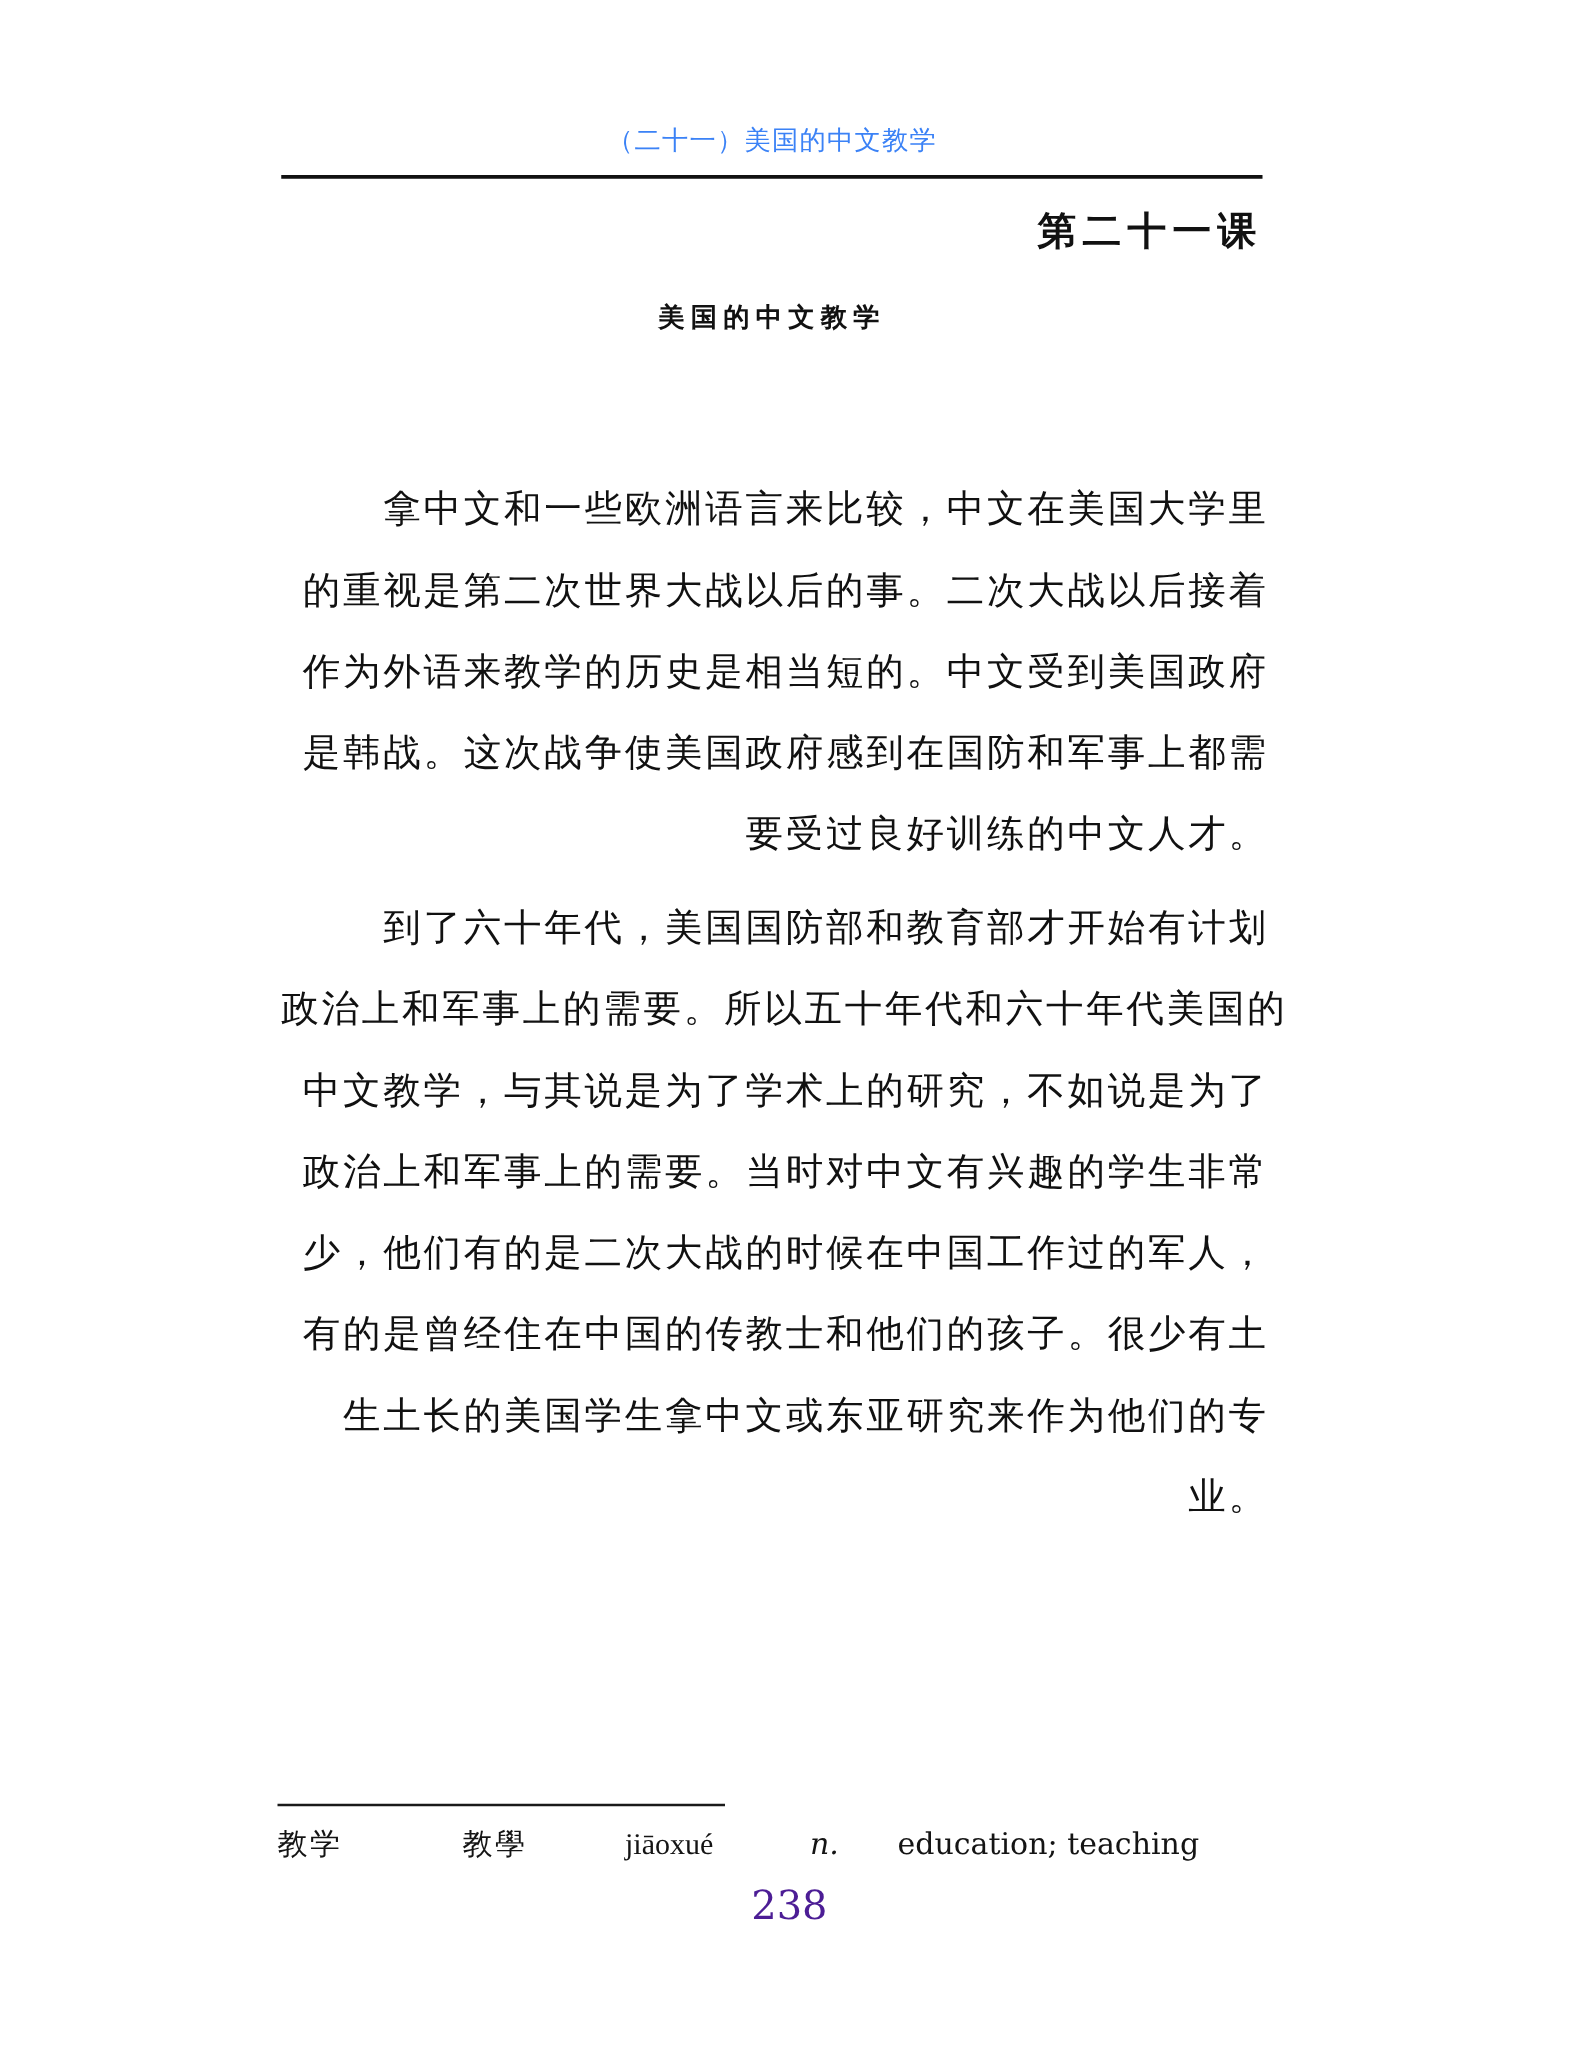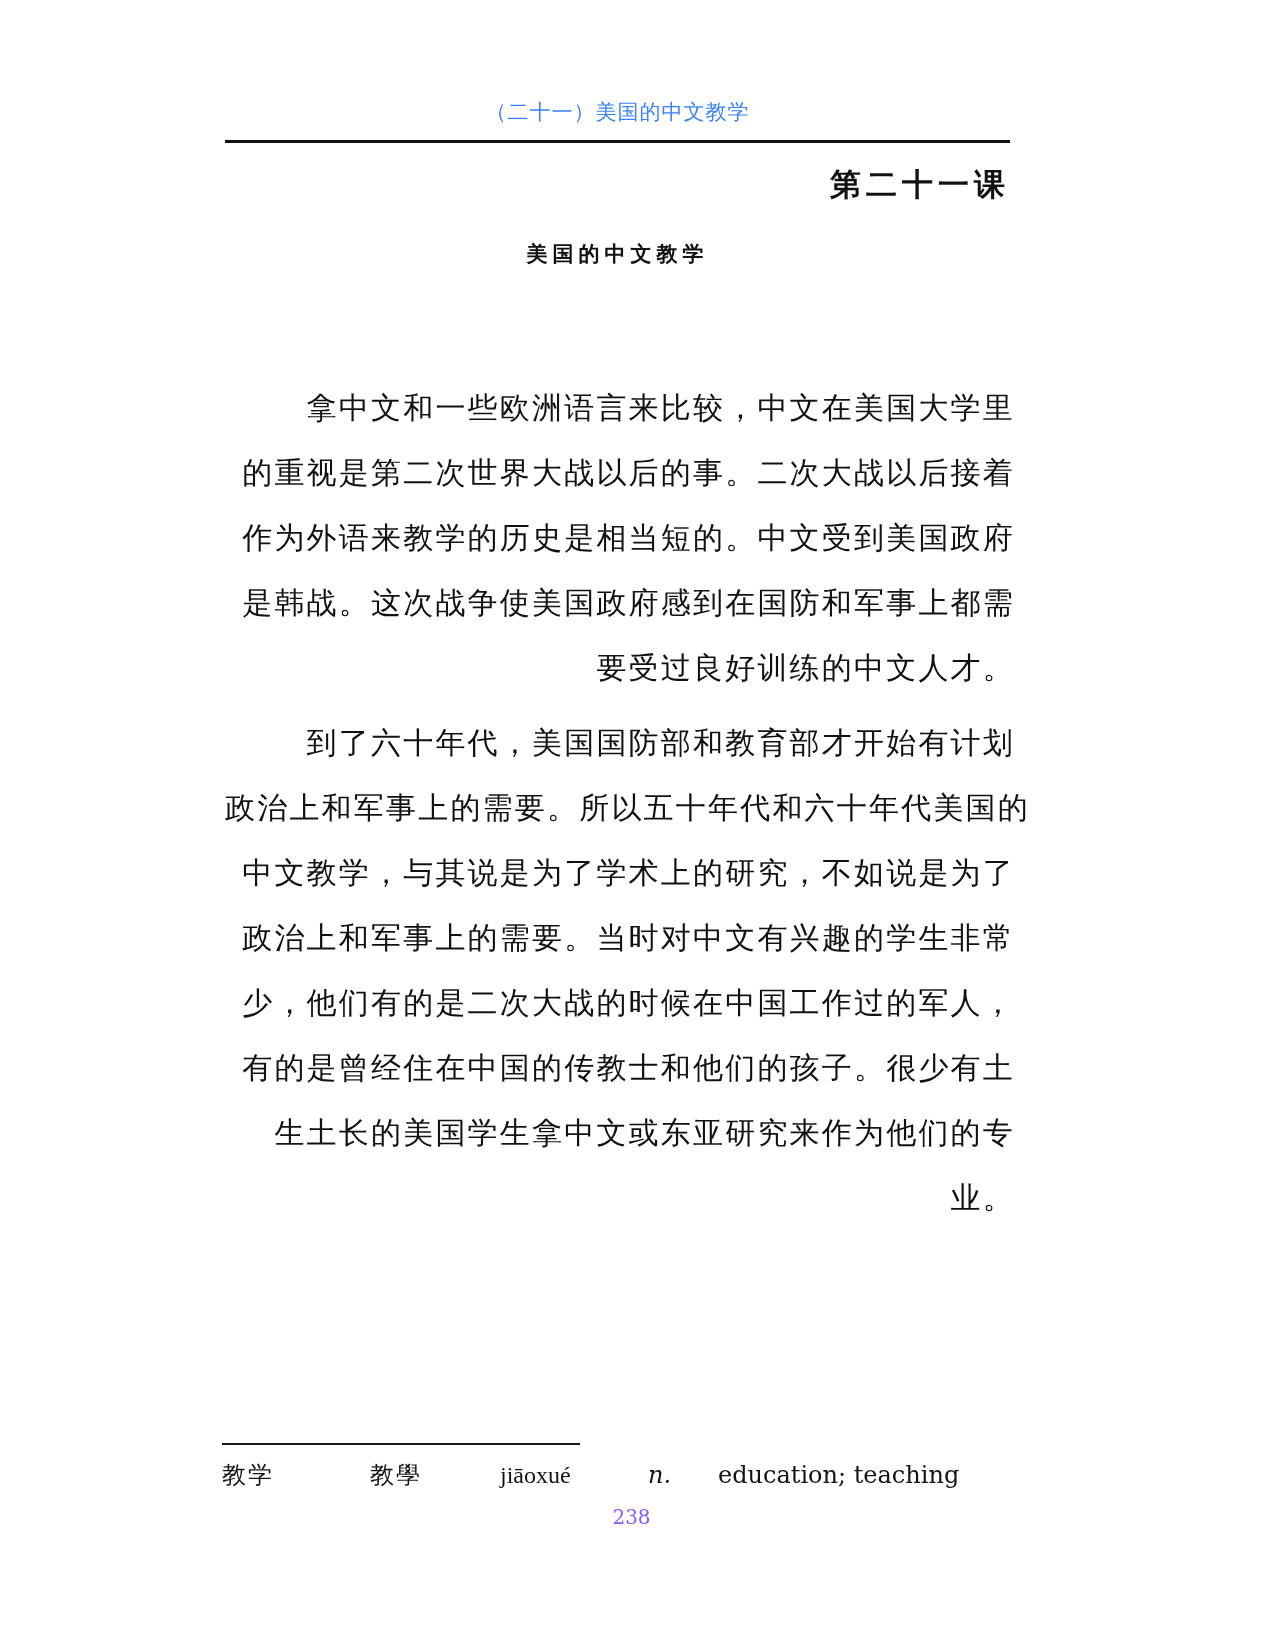--- a/index.html
+++ b/index.html
@@ -113,22 +113,22 @@
   .vocab-pos   { width: 70px; font-style: italic; }
   .vocab-def   { flex: 1; }
 
   
   .page-number {
     position: absolute;
     left: 0;
     top: 1505px;
     width: 1263px;
     text-align: center;
-    font-size: 20px;
-    color: #8b5cf6;
+    font-size: 32px;
+    color: #4c1d95;
     font-family: "DejaVu Serif", "Liberation Serif", serif;
   }
 </style>
 </head>
 <body>
 
 <div class="page">
 
   <div class="running-head">（二十一）美国的中文教学</div>
 

